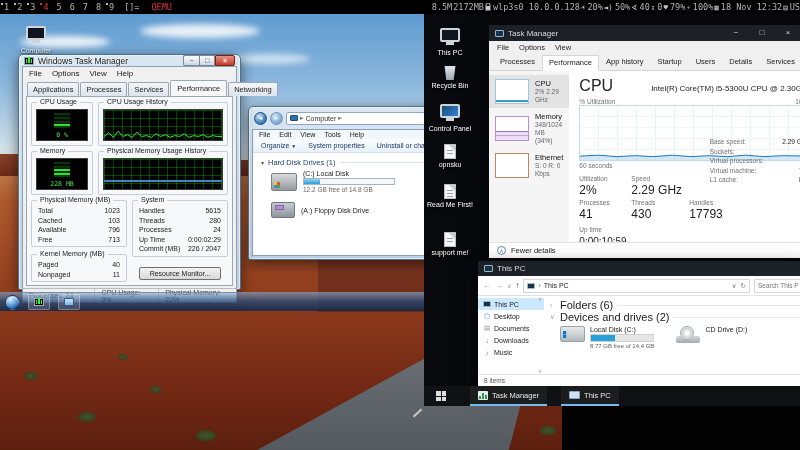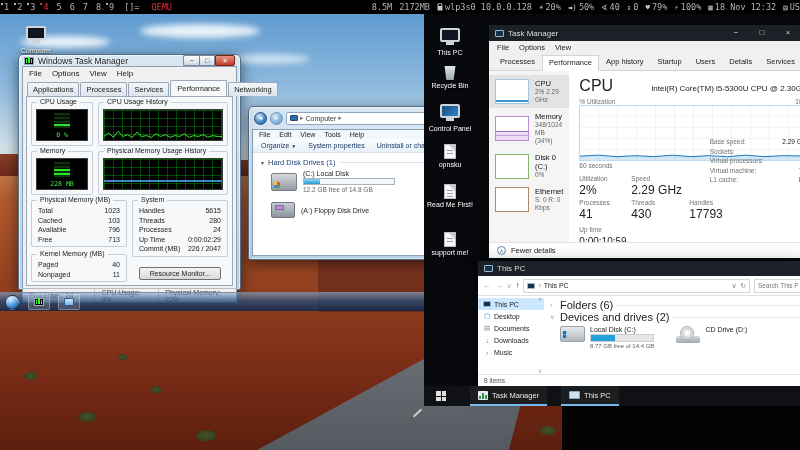--- a/index.html
+++ b/index.html
@@ -11,21 +11,21 @@
   #statusbar { position:absolute; left:0; top:0; width:800px; height:14px; background:#000;
                display:flex; align-items:center; font-family:"DejaVu Sans Mono",monospace;
                font-size:8.5px; color:#b4b4b4; z-index:50; }
   .tag { position:relative; padding:0 4px; }
   .tag.marked::before { content:""; position:absolute; left:1px; top:1px; width:2px; height:2px; background:#b4b4b4; }
   .tag.selected { color:#d83434; }
   .tag.selected::before { background:#d83434; }
   .sb-layout { padding:0 6px; }
   .sb-title { color:#d83434; padding:0 6px;text-align:center; }
   .sb-spacer { flex:1; }
-  .sb-seg { display:inline-flex; align-items:center; gap:2px; margin-left:7px; white-space:nowrap; }
+  .sb-seg { display:inline-flex; align-items:center; gap:2px; margin-left:1px; white-space:nowrap; }
   .sb-seg .ic { font-size:7.5px; color:#c8c8c8; }
   #statusbar .lock-svg { display:inline-block; }
 
   
   #wallpaper { position:absolute; left:0; top:14px; width:800px; height:436px; z-index:0; overflow:hidden; }
   .sky { position:absolute; left:0; top:0; width:100%; height:165px;
          background:linear-gradient(180deg,#5f9bd0 0%,#8fbade 45%,#cfe0ea 80%,#e8dcc4 100%); }
   .cloud { position:absolute; background:rgba(255,255,255,.85); border-radius:50%; filter:blur(3px); }
   .mesa { position:absolute; background:linear-gradient(180deg,#8a4028,#6b2a18); border-radius:6px 6px 0 0; }
   .ground { position:absolute; left:0; top:158px; width:100%; height:278px;
@@ -619,27 +619,20 @@
             </div>
         </div>
         <div class="tm10-item">
           <div class="tm10-box mem"></div>
           <div>
               <div class="nm">Memory</div>
               <div class="in">348/1024 MB (34%)</div>
             </div>
         </div>
         <div class="tm10-item">
-          <div class="tm10-box disk"></div>
-          <div>
-              <div class="nm">Disk 0 (C:)</div>
-              <div class="in">0%</div>
-            </div>
-        </div>
-        <div class="tm10-item">
           <div class="tm10-box eth"></div>
           <div>
               <div class="nm">Ethernet</div>
               <div class="in">S: 0 R: 0 Kbps</div>
             </div>
         </div>
       </div>
       <div class="tm10-main">
         <div class="tm10-head">
           <span class="tm10-cpu">CPU</span>

